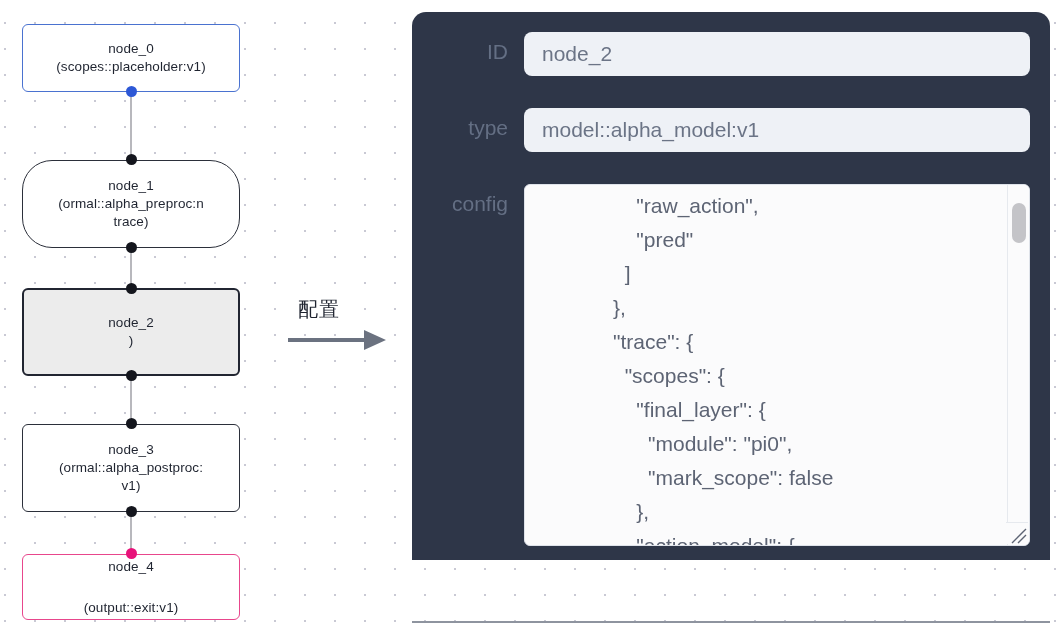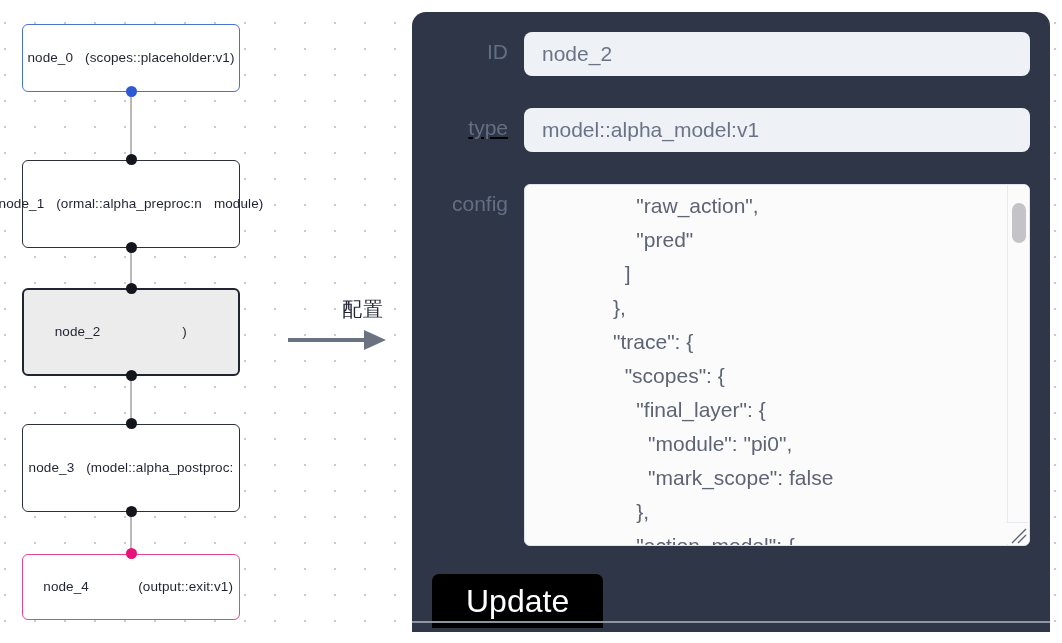--- a/index.html
+++ b/index.html
@@ -31,21 +31,21 @@
   }
 
   .node {
     position: absolute;
     left: 22px;
     width: 218px;
     background: #ffffff;
     border: 1.6px solid #2b2f3a;
     border-radius: 6px;
     display: flex;
-    flex-direction: row;
+    flex-direction: column;
     align-items: center;
     justify-content: center;
     text-align: center;
     color: #1f2430;
     font-size: 13.5px;
     line-height: 18px;
     letter-spacing: .1px;
     z-index: 3;
   }
   .node .ln { display: block; width: 100%; padding: 0 6px; }
@@ -80,32 +80,32 @@
   #arrow-group {
     position: absolute;
     left: 286px; top: 296px;
     width: 110px; height: 70px;
     z-index: 4;
   }
   #arrow-label {
     font-size: 20px;
     color: #1f2430;
     letter-spacing: 1px;
-    text-align: right;
+    text-align: left;
     width: 86px;
     margin: 0 auto;
     font-family: "DejaVu Sans", sans-serif;
   }
   #arrow-svg { display: block; margin-top: 2px; }
 
   
   #panel {
     position: absolute;
     left: 412px; top: 12px;
-    width: 638px; height: 620px;
+    width: 638px; height: 548px;
     background: #2e3648;
     border-radius: 14px 14px 0 0;
     z-index: 6;
     overflow: hidden;
   }
 
   .row {
     position: absolute;
     left: 0; width: 100%;
     display: flex;
@@ -129,21 +129,21 @@
     border: none;
     border-radius: 8px;
     color: #6b7486;
     font-size: 21px;
     font-family: "Liberation Sans", sans-serif;
     padding: 0 18px;
     outline: none;
   }
 
   #row-id   { top: 20px; }
-  #row-type { top: 96px; text-decoration: underline; }
+  #row-type { top: 96px; }
   #row-config { top: 172px; }
 
   #config-wrap {
     position: relative;
     width: 100%;
     height: 362px;
     background: #fbfbfc;
     border-radius: 6px;
     border: 1px solid #dfe3ea;
     overflow: hidden;
@@ -222,38 +222,39 @@
     <div class="edge" style="top:248px;height:45px;"></div>
     <div class="edge" style="top:376px;height:42px;"></div>
     <div class="edge" style="top:512px;height:42px;"></div>
 
     <div class="node n0" style="top:24px;height:68px;">
       <span class="ln">node_0</span>
       <span class="ln">(scopes::placeholder:v1)</span>
     </div>
     <div class="port blue" style="top:86px;"></div>
 
-    <div class="node n1" style="top:160px;height:88px;">
+    <div class="node n1" style="top:160px;height:88px;border-radius:30px;">
       <span class="ln">node_1</span>
       <span class="ln">(ormal::alpha_preproc:n</span>
-      <span class="ln">module)</span>
+      <span class="ln">trace)</span>
     </div>
     <div class="port" style="top:154px;"></div>
     <div class="port" style="top:242px;"></div>
 
     <div class="node n2 selected" style="top:288px;height:88px;">
       <span class="ln">node_2</span>
       <span class="ln">)</span>
     </div>
     <div class="port" style="top:283px;"></div>
     <div class="port" style="top:370px;"></div>
 
     <div class="node n3" style="top:424px;height:88px;">
       <span class="ln">node_3</span>
-      <span class="ln">(model::alpha_postproc:</span>
+      <span class="ln">(ormal::alpha_postproc:</span>
+      <span class="ln">v1)</span>
     </div>
     <div class="port" style="top:418px;"></div>
     <div class="port" style="top:506px;"></div>
 
     <div class="node n4" style="top:554px;height:66px;">
       <span class="ln">node_4</span>
       <span class="ln">(output::exit:v1)</span>
     </div>
     <div class="port pink" style="top:548px;"></div>
   </div>

